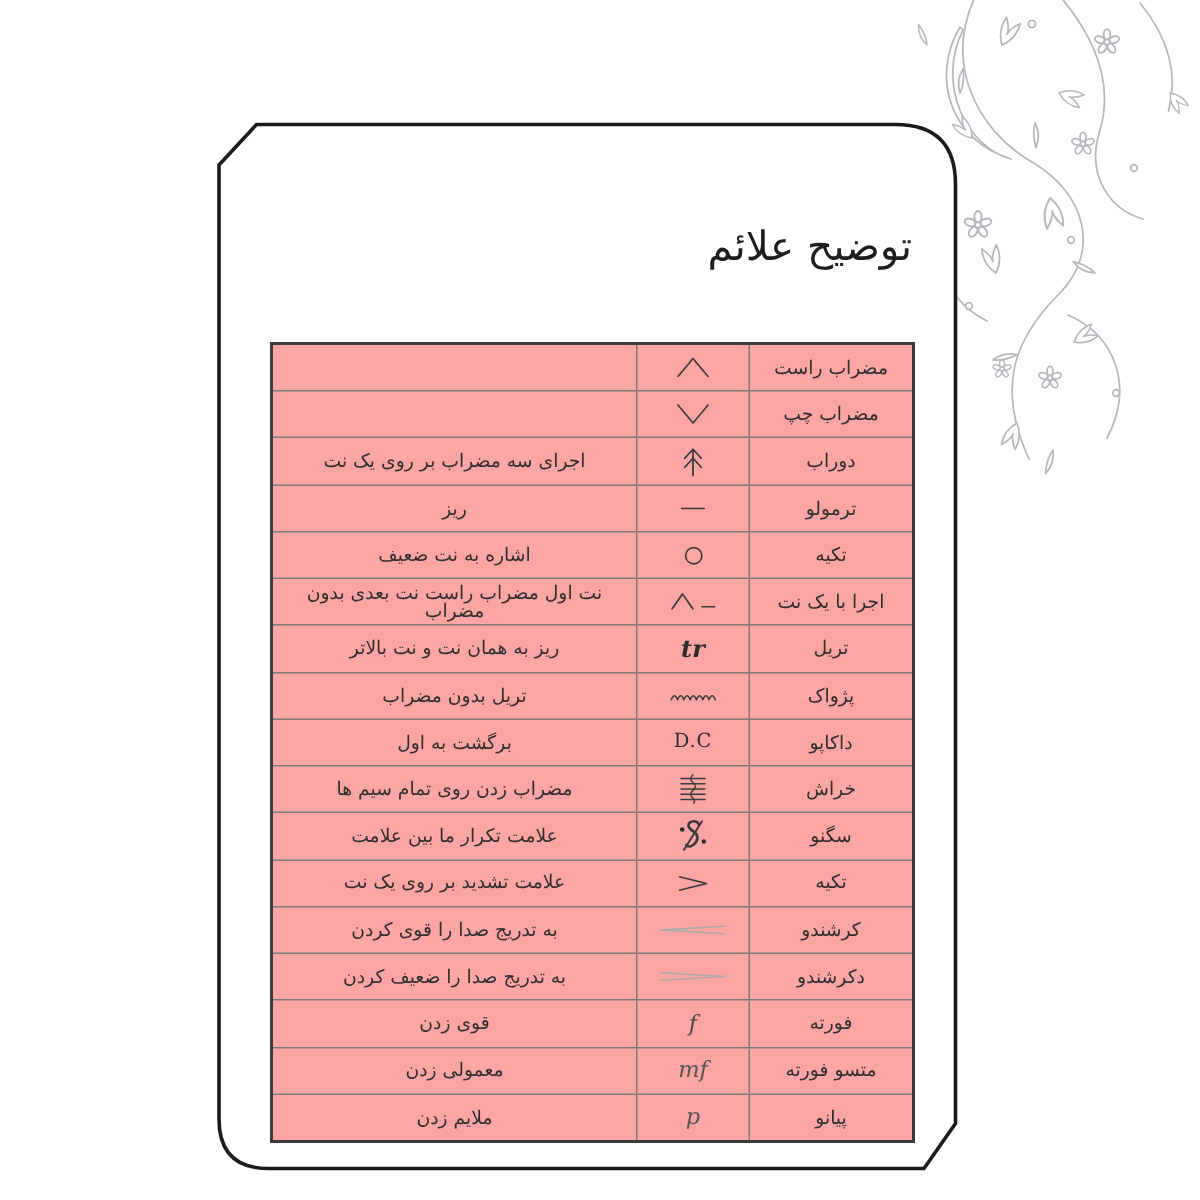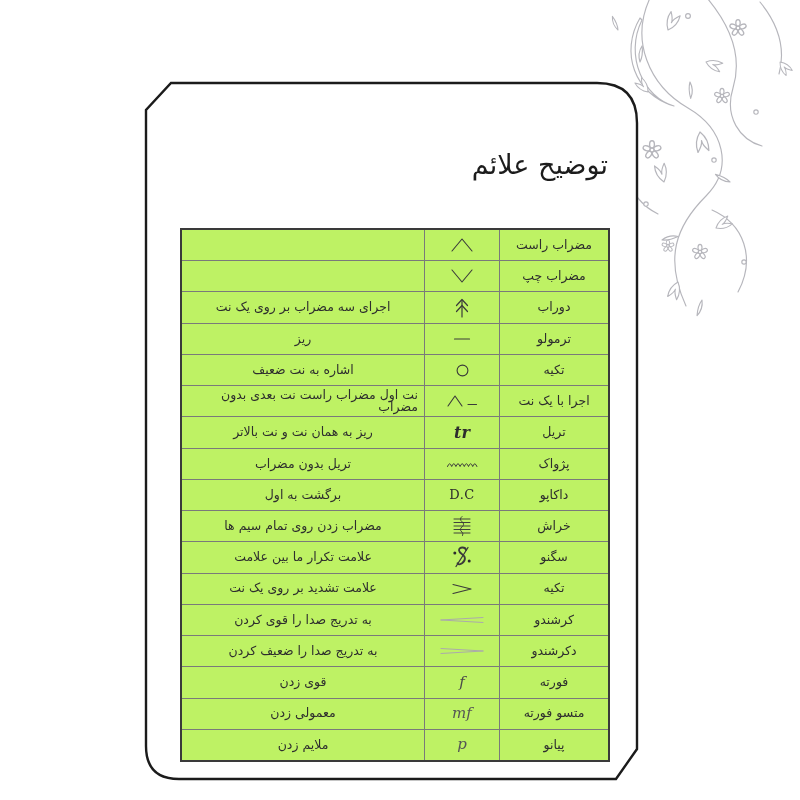--- a/index.html
+++ b/index.html
@@ -19,29 +19,29 @@
   .bg{position:absolute;top:0;left:0;}
   .title{
     position:absolute;top:149px;right:192px;margin:0;
     font-size:27px;font-weight:normal;color:#1c1c1c;
     direction:rtl;white-space:nowrap;letter-spacing:-.5px;
     font-family:"DejaVu Sans",sans-serif;
   }
   .sym-table{
     position:absolute;left:180px;top:228px;width:430px;height:534px;
     box-sizing:border-box;border:2px solid var(--frame);
-    display:flex;flex-direction:column;background:#bef264;
+    display:flex;flex-direction:column;background:#fca5a5;
   }
   .row{flex:1 1 0;display:flex;align-items:stretch;min-height:0;}
   .row + .row{border-top:1px solid var(--grid);}
   .cell{
     display:flex;align-items:center;justify-content:center;
     color:var(--text);font-size:12.5px;line-height:1;
   }
-  .cell.desc{width:242px;direction:rtl;padding:0 6px;box-sizing:border-box;}
+  .cell.desc{width:242px;direction:rtl;padding:0 6px;box-sizing:border-box;text-align:center;}
   .cell.sym{width:74px;border-left:1px solid var(--grid);border-right:1px solid var(--grid);direction:ltr;}
   .cell.name{flex:1;direction:rtl;}
   .sym-text{font-family:"DejaVu Serif",serif;color:#2d2d2d;}
   .v-bold-italic{font-style:italic;font-weight:700;font-size:16px;}
   .v-plain{font-size:13px;letter-spacing:.5px;}
   .v-italic{font-style:italic;font-size:15px;color:#4a4a4a;}
   .v-small-italic{font-style:italic;font-size:15px;color:#555;}
   svg .orn-fill{fill:#ffffff;}
 </style>
 </head>

